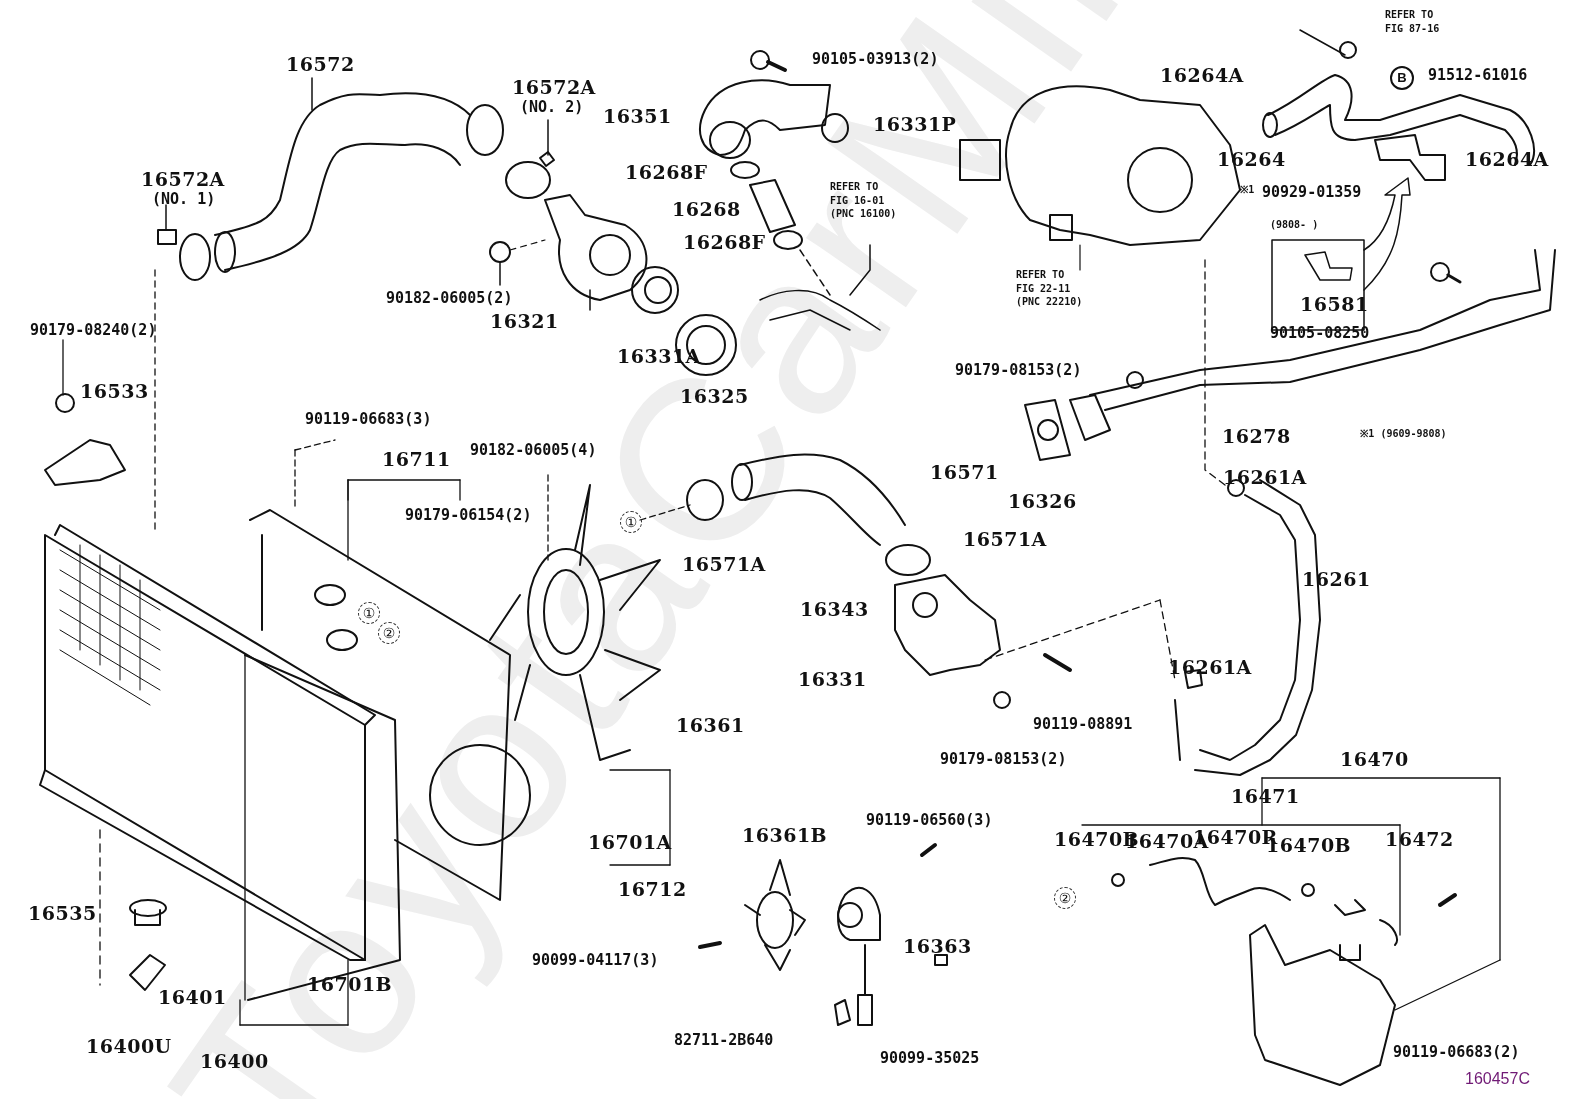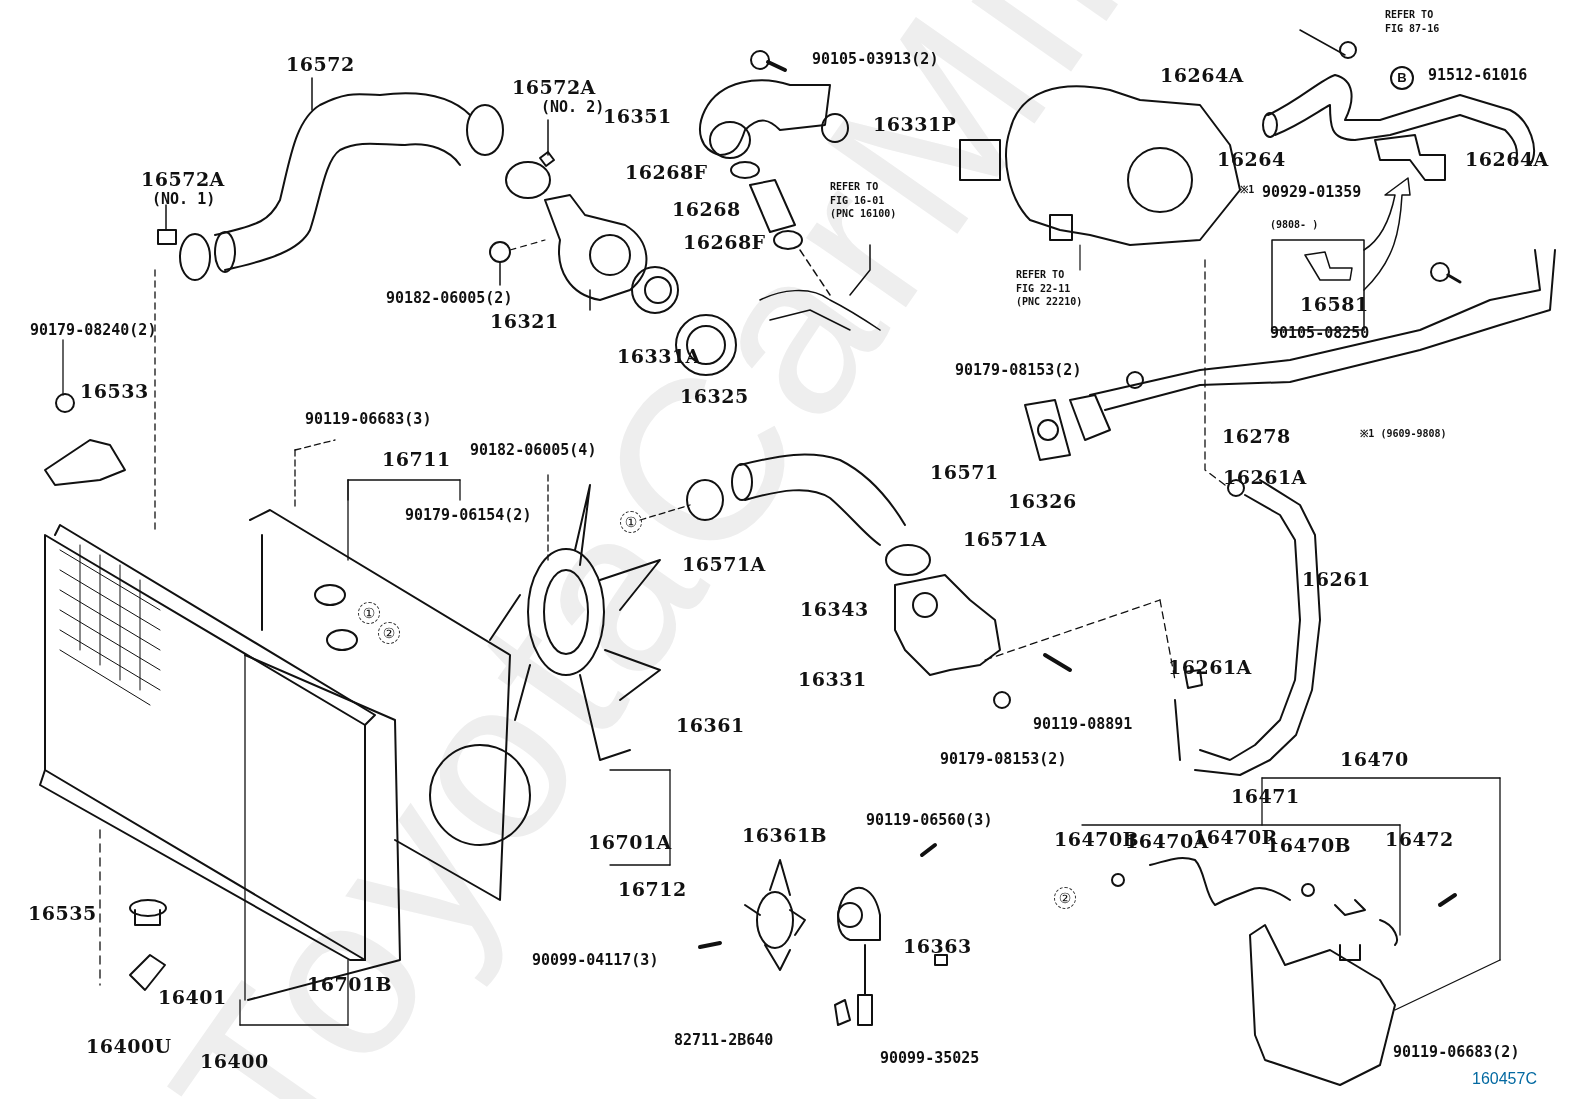--- a/index.html
+++ b/index.html
@@ -3,21 +3,21 @@
 <meta charset="utf-8">
 <style>
   html, body { margin:0; padding:0; background:#ffffff; }
   body { width:1592px; height:1099px; position:relative; overflow:hidden; }
   #stage { position:absolute; left:0; top:0; width:1592px; height:1099px; }
   svg#drawing { position:absolute; left:0; top:0; }
   .lbl { position:absolute; white-space:nowrap; color:#111; font-family:"DejaVu Serif", "Liberation Serif", serif; font-weight:bold; line-height:1; }
   .big { font-size:19px; letter-spacing:0.5px; }
   .small { font-size:15px; font-family:"DejaVu Sans Mono","Liberation Mono",monospace; font-weight:bold; }
   .note { font-size:10px; font-family:"DejaVu Sans Mono","Liberation Mono",monospace; font-weight:bold; line-height:1.35; }
-  .figid { position:absolute; font-family:"Liberation Sans", sans-serif; font-size:16px; color:#0369a1;margin-left:7px; }
+  .figid { position:absolute; font-family:"Liberation Sans", sans-serif; font-size:16px; color:#701a75; }
   .watermark { position:absolute; font-family:"Liberation Sans", sans-serif; font-size:230px; color:#eeeeee; transform:rotate(-55deg); transform-origin:left top; left:120px; top:1060px; letter-spacing:10px; white-space:nowrap; }
   .circ { position:absolute; width:20px; height:20px; border:1px dashed #333; border-radius:50%; font-family:"Liberation Sans", sans-serif; font-size:14px; text-align:center; line-height:20px; color:#111; }
   .boxB { position:absolute; width:20px; height:20px; border:2px solid #111; border-radius:50%; font-family:"Liberation Sans", sans-serif; font-weight:bold; font-size:13px; text-align:center; line-height:20px; color:#111; }
 </style>
 </head>
 <body>
 
 <div id="stage">
   <div class="watermark">ToyotaCarMine</div>
 
@@ -259,21 +259,21 @@
     <div>REFER TO</div>
     <div>FIG 22-11</div>
     <div>(PNC 22210)</div>
   </div>
   <div class="lbl note" style="left:1270px;top:218px;">(9808-      )</div>
   <div class="lbl note" style="left:1360px;top:427px;">※1  (9609-9808)</div>
   <div class="lbl note" style="left:1240px;top:183px;">※1</div>
 
   <div class="lbl big" style="left:286px;top:55px;">16572</div>
   <div class="lbl big" style="left:512px;top:78px;">16572A</div>
-  <div class="lbl small" style="left:520px;top:100px;margin-left:21px;">(NO. 2)</div>
+  <div class="lbl small" style="left:520px;top:100px;">(NO. 2)</div>
   <div class="lbl big" style="left:141px;top:170px;">16572A</div>
   <div class="lbl small" style="left:152px;top:192px;">(NO. 1)</div>
   <div class="lbl small" style="left:386px;top:291px;">90182-06005(2)</div>
   <div class="lbl big" style="left:490px;top:312px;">16321</div>
   <div class="lbl small" style="left:2px;top:323px;margin-left:28px;">90179-08240(2)</div>
   <div class="lbl big" style="left:80px;top:382px;">16533</div>
   <div class="lbl small" style="left:812px;top:52px;">90105-03913(2)</div>
   <div class="lbl big" style="left:603px;top:107px;">16351</div>
   <div class="lbl big" style="left:873px;top:115px;">16331P</div>
   <div class="lbl big" style="left:625px;top:163px;">16268F</div>

